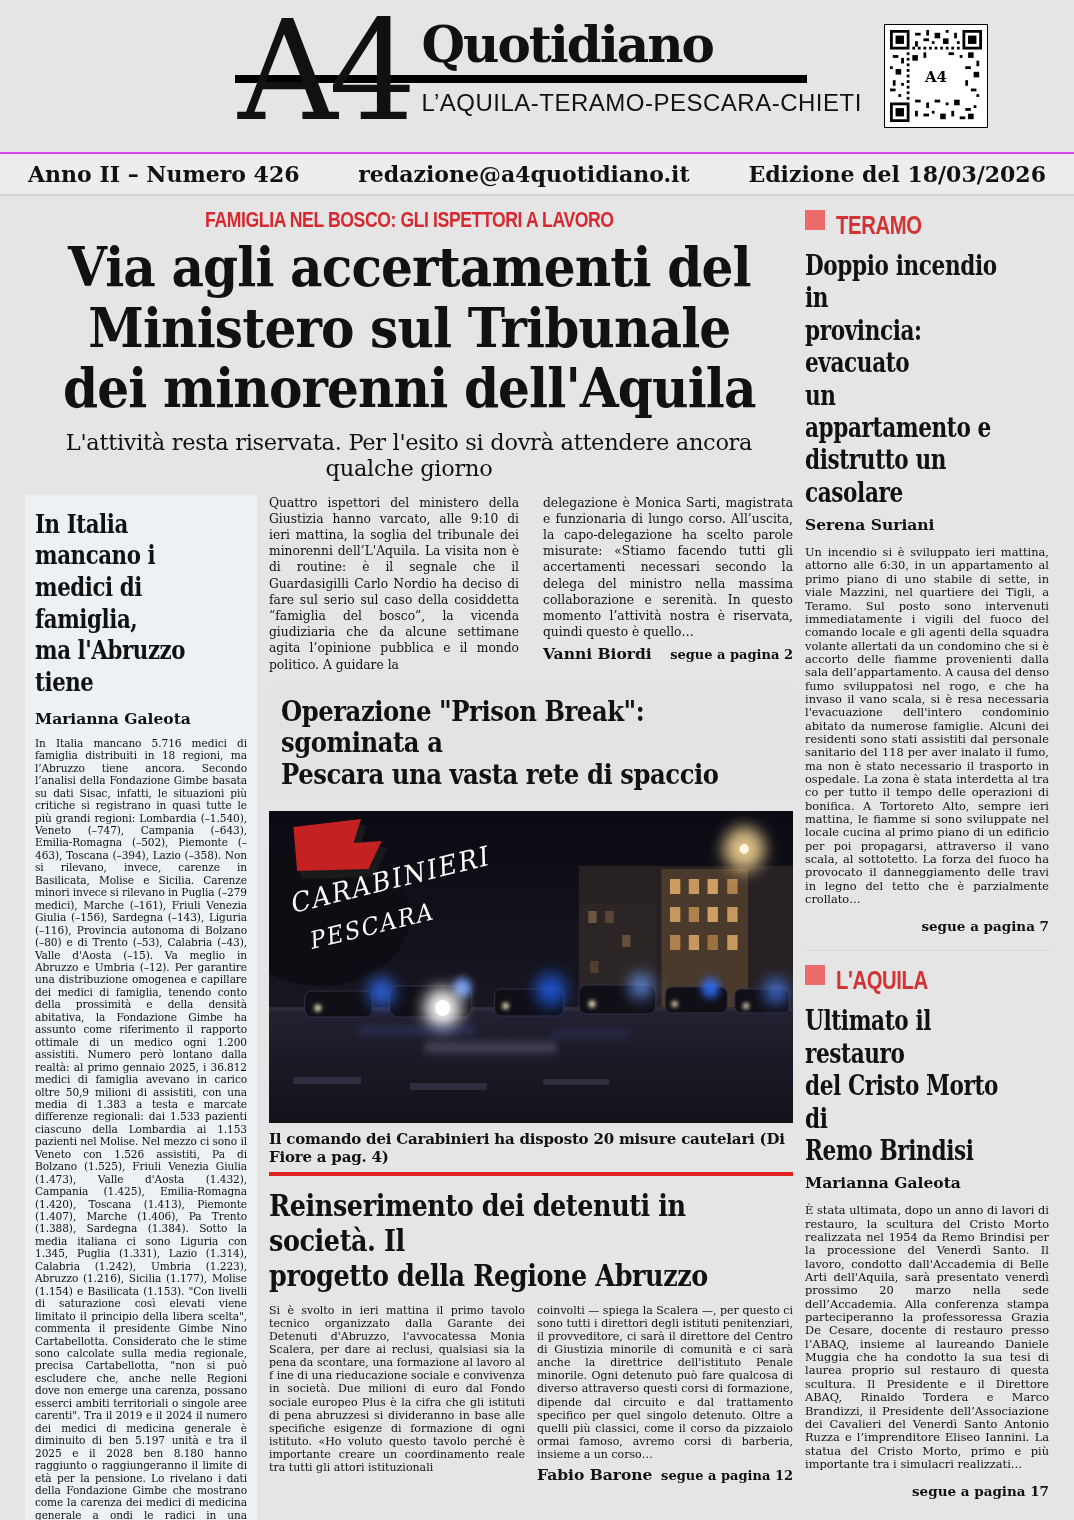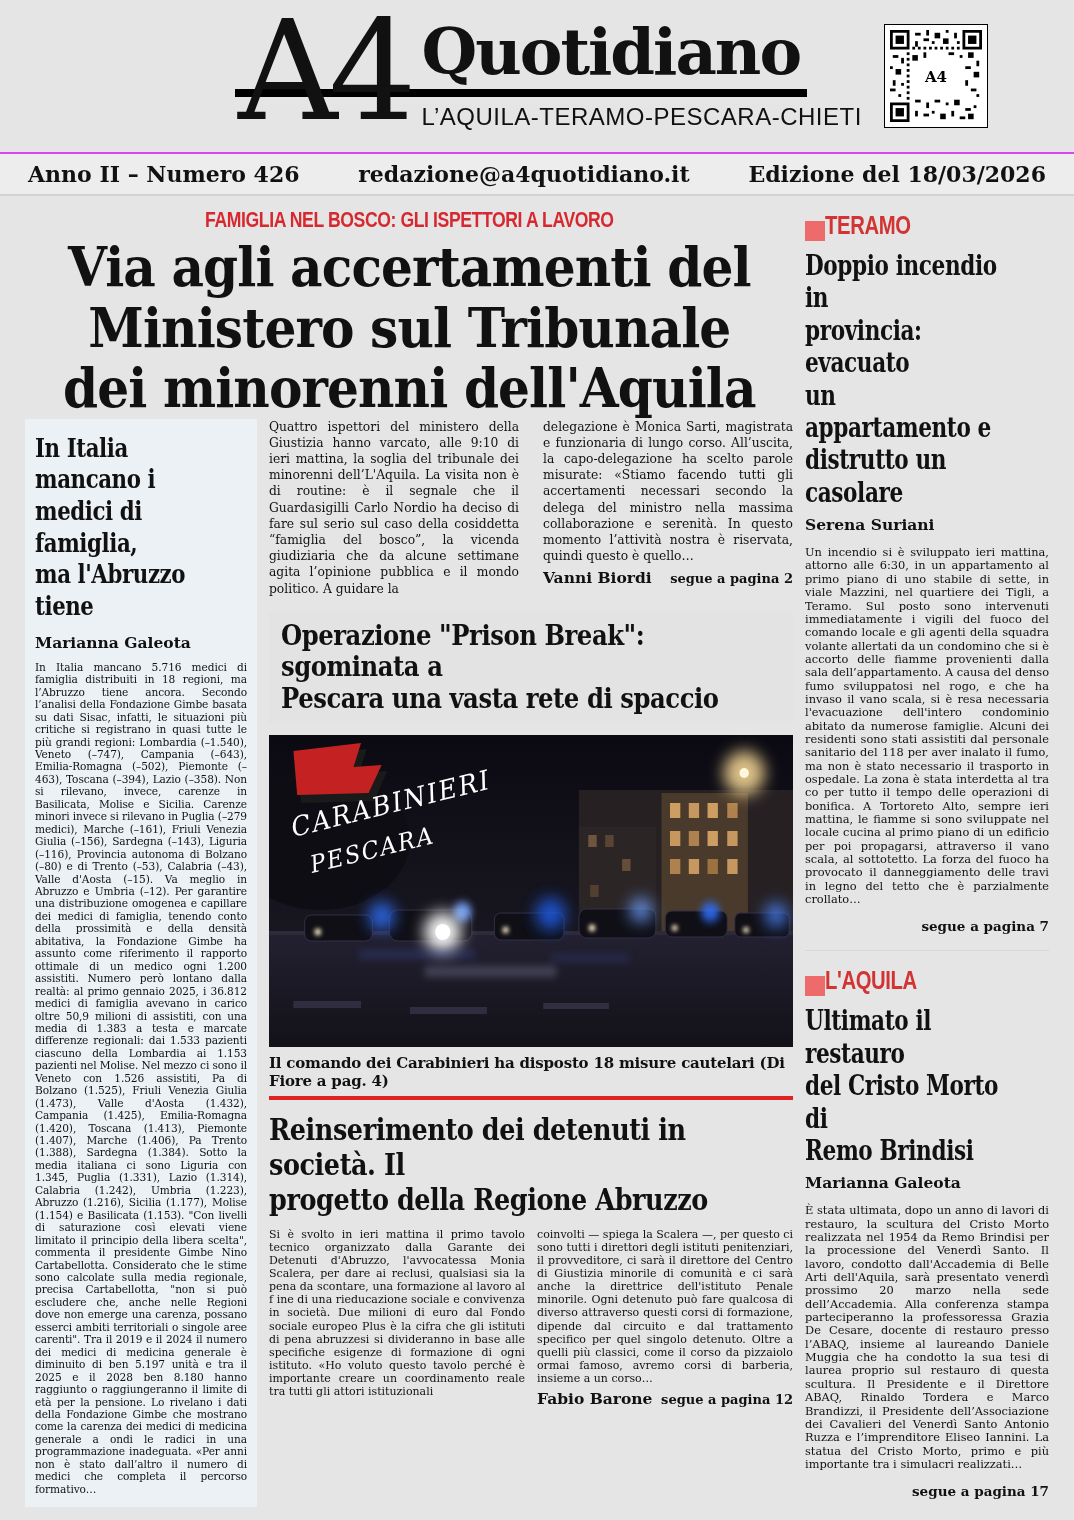--- a/index.html
+++ b/index.html
@@ -5,21 +5,21 @@
   * { margin:0; padding:0; box-sizing:border-box; }
   html,body { background:#fff; }
   .page { width:1074px; height:1520px; margin:0 auto; background:#e5e5e5; overflow:hidden;
           font-family:"DejaVu Serif","Liberation Serif",serif; color:#111; position:relative; }
 
   
   .masthead { position:relative; height:152px; }
   .logo-wrap { position:absolute; left:238px; top:10px; display:flex; align-items:flex-start; }
   .logo-a4 { font-size:138px; line-height:0.95; letter-spacing:-9px; margin-top:-4px; z-index:2; font-weight:500; }
   .mast-right { margin-left:14px; padding-top:10px; width:386px; }
-  .mast-title { font-weight:700; font-size:64px; line-height:1; letter-spacing:-2px; white-space:nowrap; }
+  .mast-title { font-weight:700; font-size:50px; line-height:1; letter-spacing:-2px; white-space:nowrap; }
   .mast-bar { height:8px; background:#000; margin:5px 0 6px -186px; width:calc(100% + 186px); }
   .mast-sub { font-family:"Liberation Sans","DejaVu Sans",sans-serif; font-size:24px; letter-spacing:0.5px; white-space:nowrap; }
   .qr { position:absolute; right:86px; top:24px; width:104px; height:104px; border:1px solid #000; padding:5px; background:#fff; }
   .qr svg { width:100%; height:100%; }
 
   
   .infobar { display:flex; justify-content:space-between; align-items:center;
              background:#ededed; border-top:2px solid #d946ef; border-bottom:2px solid #d2d2d2;
              padding:7px 28px; font-weight:700; font-size:22px; }
 
@@ -63,21 +63,21 @@
   .caption-rule { height:4px; background:#e02222; }
 
   .reins-head { font-weight:700; font-size:29px; line-height:1.2; margin:13px 0 10px 0; letter-spacing:-0.5px; }
   .reins-head > span { display:inline-block; transform:scaleX(0.88); transform-origin:0 50%; white-space:pre-line; }
   .reins-cols { display:grid; grid-template-columns:1fr 1fr; gap:12px; }
   .reins-body { font-size:11px; line-height:13.1px; }
 
   
   .sidebar { min-width:0; padding-top:4px; }
   .side-article + .side-article { border-top:1px solid #d8d8d8; margin-top:16px; padding-top:14px; }
-  .side-label { display:flex; align-items:flex-end; }
+  .side-label { display:flex; align-items:flex-start; gap:11px; }
   .side-square { width:20px; height:20px; background:#ee6b6b; flex:0 0 auto; }
   .side-label-text { color:#d23333; font-family:"Liberation Sans","DejaVu Sans",sans-serif; font-weight:800; font-size:26px; }
   .side-label-text > span { display:inline-block; transform:scaleX(0.78); transform-origin:0 50%; letter-spacing:-0.5px; }
   .side-title { font-weight:700; font-size:27px; line-height:1.2; margin:9px 0 4px 0; letter-spacing:-0.5px; }
   .side-title > span { display:inline-block; transform:scaleX(0.8); transform-origin:0 50%; white-space:pre-line; }
   .side-byline { font-weight:700; font-size:15.5px; margin:6px 0 12px 0; }
   .side-body { font-size:11.4px; line-height:13.35px; }
   .side-segue { text-align:right; font-weight:700; font-size:13.5px; margin-top:12px; }
 </style>
 </head>
@@ -182,20 +182,21 @@
   </div>
 
   <div class="content">
 
     <div class="main-col">
 
       <div class="kicker"><span>FAMIGLIA NEL BOSCO: GLI ISPETTORI A LAVORO</span></div>
       <h1 class="headline"><span>Via agli accertamenti del
 Ministero sul Tribunale
 dei minorenni dell'Aquila</span></h1>
+      <div class="subhead">L'attività resta riservata. Per l'esito si dovrà attendere ancora qualche giorno</div>
 
       <div class="row">
 
         <aside class="left-article">
           <h2 class="la-title"><span>In Italia mancano i
 medici di famiglia,
 ma l'Abruzzo tiene</span></h2>
           <div class="byline">Marianna Galeota</div>
           <p class="body-txt la-body">In Italia mancano 5.716 medici di famiglia distribuiti in 18 regioni, ma l’Abruzzo tiene ancora. Secondo l’analisi della Fondazione Gimbe basata su dati Sisac, infatti, le situazioni più critiche si registrano in quasi tutte le più grandi regioni: Lombardia (–1.540), Veneto (–747), Campania (–643), Emilia-Romagna (–502), Piemonte (–463), Toscana (–394), Lazio (–358). Non si rilevano, invece, carenze in Basilicata, Molise e Sicilia. Carenze minori invece si rilevano in Puglia (–279 medici), Marche (–161), Friuli Venezia Giulia (–156), Sardegna (–143), Liguria (–116), Provincia autonoma di Bolzano (–80) e di Trento (–53), Calabria (–43), Valle d'Aosta (–15). Va meglio in Abruzzo e Umbria (–12). Per garantire una distribuzione omogenea e capillare dei medici di famiglia, tenendo conto della prossimità e della densità abitativa, la Fondazione Gimbe ha assunto come riferimento il rapporto ottimale di un medico ogni 1.200 assistiti. Numero però lontano dalla realtà: al primo gennaio 2025, i 36.812 medici di famiglia avevano in carico oltre 50,9 milioni di assistiti, con una media di 1.383 a testa e marcate differenze regionali: dai 1.533 pazienti ciascuno della Lombardia ai 1.153 pazienti nel Molise. Nel mezzo ci sono il Veneto con 1.526 assistiti, Pa di Bolzano (1.525), Friuli Venezia Giulia (1.473), Valle d'Aosta (1.432), Campania (1.425), Emilia-Romagna (1.420), Toscana (1.413), Piemonte (1.407), Marche (1.406), Pa Trento (1.388), Sardegna (1.384). Sotto la media italiana ci sono Liguria con 1.345, Puglia (1.331), Lazio (1.314), Calabria (1.242), Umbria (1.223), Abruzzo (1.216), Sicilia (1.177), Molise (1.154) e Basilicata (1.153). "Con livelli di saturazione così elevati viene limitato il principio della libera scelta", commenta il presidente Gimbe Nino Cartabellotta. Considerato che le stime sono calcolate sulla media regionale, precisa Cartabellotta, "non si può escludere che, anche nelle Regioni dove non emerge una carenza, possano esserci ambiti territoriali o singole aree carenti". Tra il 2019 e il 2024 il numero dei medici di medicina generale è diminuito di ben 5.197 unità e tra il 2025 e il 2028 ben 8.180 hanno raggiunto o raggiungeranno il limite di età per la pensione. Lo rivelano i dati della Fondazione Gimbe che mostrano come la carenza dei medici di medicina generale a ondi le radici in una programmazione inadeguata. «Per anni non è stato dall’altro il numero di medici che completa il percorso formativo…</p>
 
@@ -298,21 +299,21 @@
               </g>
               <g>
                 <polygon points="30,22 104,14 96,38 126,36 112,66 34,68" fill="#1a1a1a"></polygon>
                 <polygon points="26,16 98,8 90,32 120,30 106,58 30,60" fill="#c42222"></polygon>
               </g>
               <text x="26" y="102" transform="rotate(-13 26 102)" fill="#ffffff" font-family="DejaVu Serif,serif" font-style="italic" font-size="27" letter-spacing="2">CARABINIERI</text>
               <text x="46" y="138" transform="rotate(-13 46 138)" fill="#ffffff" font-family="DejaVu Serif,serif" font-style="italic" font-size="24" letter-spacing="2">PESCARA</text>
             </svg>
           </div>
 
-          <div class="caption">Il comando dei Carabinieri ha disposto 18 misure cautelari (Di Fiore a pag. 4)</div>
+          <div class="caption">Il comando dei Carabinieri ha disposto 20 misure cautelari (Di Fiore a pag. 4)</div>
           <div class="caption-rule"></div>
 
           <h2 class="reins-head"><span>Reinserimento dei detenuti in società. Il
 progetto della Regione Abruzzo</span></h2>
           <div class="reins-cols">
             <p class="body-txt reins-body">Si è svolto in ieri mattina il primo tavolo tecnico organizzato dalla Garante dei Detenuti d'Abruzzo, l'avvocatessa Monia Scalera, per dare ai reclusi, qualsiasi sia la pena da scontare, una formazione al lavoro al f ine di una rieducazione sociale e convivenza in società. Due milioni di euro dal Fondo sociale europeo Plus è la cifra che gli istituti di pena abruzzesi si divideranno in base alle specifiche esigenze di formazione di ogni istituto. «Ho voluto questo tavolo perché è importante creare un coordinamento reale tra tutti gli attori istituzionali</p>
             <div>
               <p class="body-txt reins-body">coinvolti — spiega la Scalera —, per questo ci sono tutti i direttori degli istituti penitenziari, il provveditore, ci sarà il direttore del Centro di Giustizia minorile di comunità e ci sarà anche la direttrice dell'istituto Penale minorile. Ogni detenuto può fare qualcosa di diverso attraverso questi corsi di formazione, dipende dal circuito e dal trattamento specifico per quel singolo detenuto. Oltre a quelli più classici, come il corso da pizzaiolo ormai famoso, avremo corsi di barberia, insieme a un corso…</p>
               <div class="byline-row">
                 <span class="byline">Fabio Barone</span>

